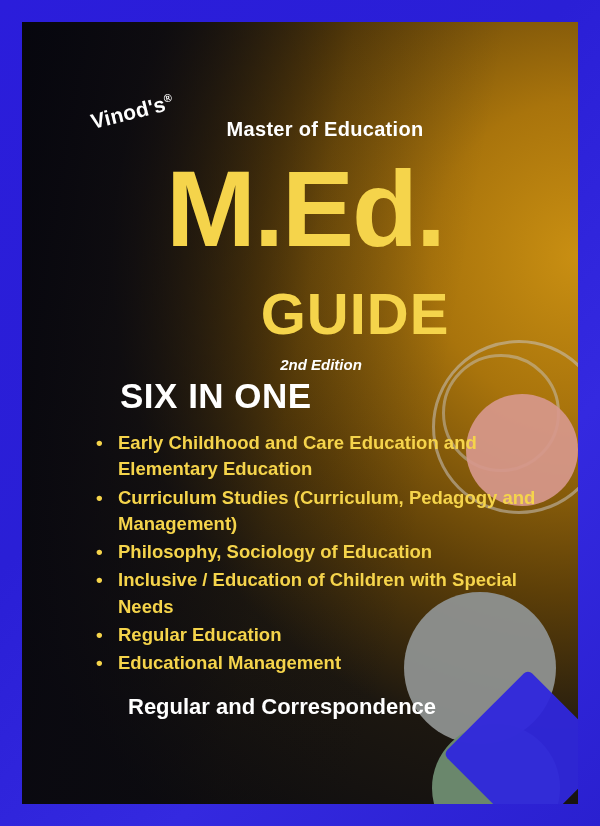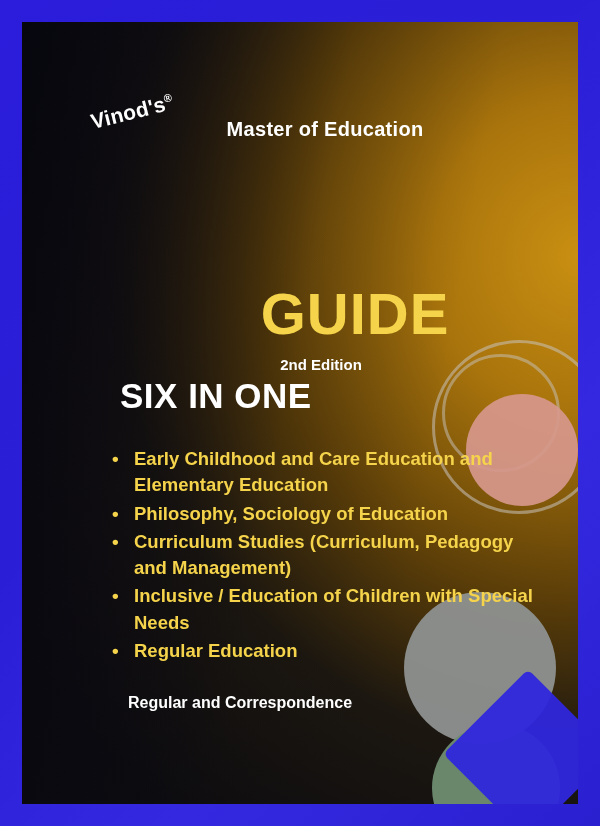--- a/index.html
+++ b/index.html
@@ -156,36 +156,37 @@
   .edition {
     position: absolute;
     left: 0;
     right: 0;
     top: 334px;
     text-align: center;
     color: #ffffff;
     font-size: 15px;
     font-weight: bold;
     padding-left: 42px;
+    font-style: italic;
   }
   .sixinone {
     position: absolute;
     left: 98px;
     top: 354px;
     color: #ffffff;
     font-size: 35px;
     font-weight: bold;
     letter-spacing: 0.5px;
   }
   .topics {
     position: absolute;
     left: 66px;
     right: 26px;
     top: 408px;
-    margin: 16px;
+    margin: 0;
     padding: 0;
     list-style: none;
   }
   .topic {
     position: relative;
     color: #f5d44b;
     font-size: 18.5px;
     font-weight: bold;
     line-height: 1.42;
     padding-left: 30px;
@@ -197,21 +198,21 @@
     left: 8px;
     top: 0;
     color: #f5d44b;
     font-size: 19px;
   }
   .footer-note {
     position: absolute;
     left: 106px;
     top: 672px;
     color: #ffffff;
-    font-size: 16px;
+    font-size: 22px;
     font-weight: bold;
   }
 </style>
 </head>
 <body>
 
 <div class="page">
   <div class="frame-bg"></div>
 
   <div class="cover">
@@ -223,32 +224,34 @@
     <div class="deco-blue-corner"></div>
 
     <div class="content">
 
       <div class="brand">
         <span>Vinod's</span><sup>®</sup>
       </div>
 
       <div class="master">Master of Education</div>
 
+      <div class="med">M.Ed.</div>
 
       <div class="guide">GUIDE</div>
 
       <div class="edition">2nd Edition</div>
 
       <div class="sixinone">SIX IN ONE</div>
 
       <ul class="topics">
         <li class="topic">Early Childhood and Care Education and Elementary Education</li>
+        <li class="topic">Curriculum Studies (Curriculum, Pedagogy and Management)</li>
         <li class="topic">Philosophy, Sociology of Education</li>
-        <li class="topic">Curriculum Studies (Curriculum, Pedagogy and Management)</li>
         <li class="topic">Inclusive / Education of Children with Special Needs</li>
         <li class="topic">Regular Education</li>
+        <li class="topic">Educational Management</li>
       </ul>
 
       <div class="footer-note">Regular and Correspondence</div>
 
     </div>
   </div>
 </div>
 
 </body></html>

